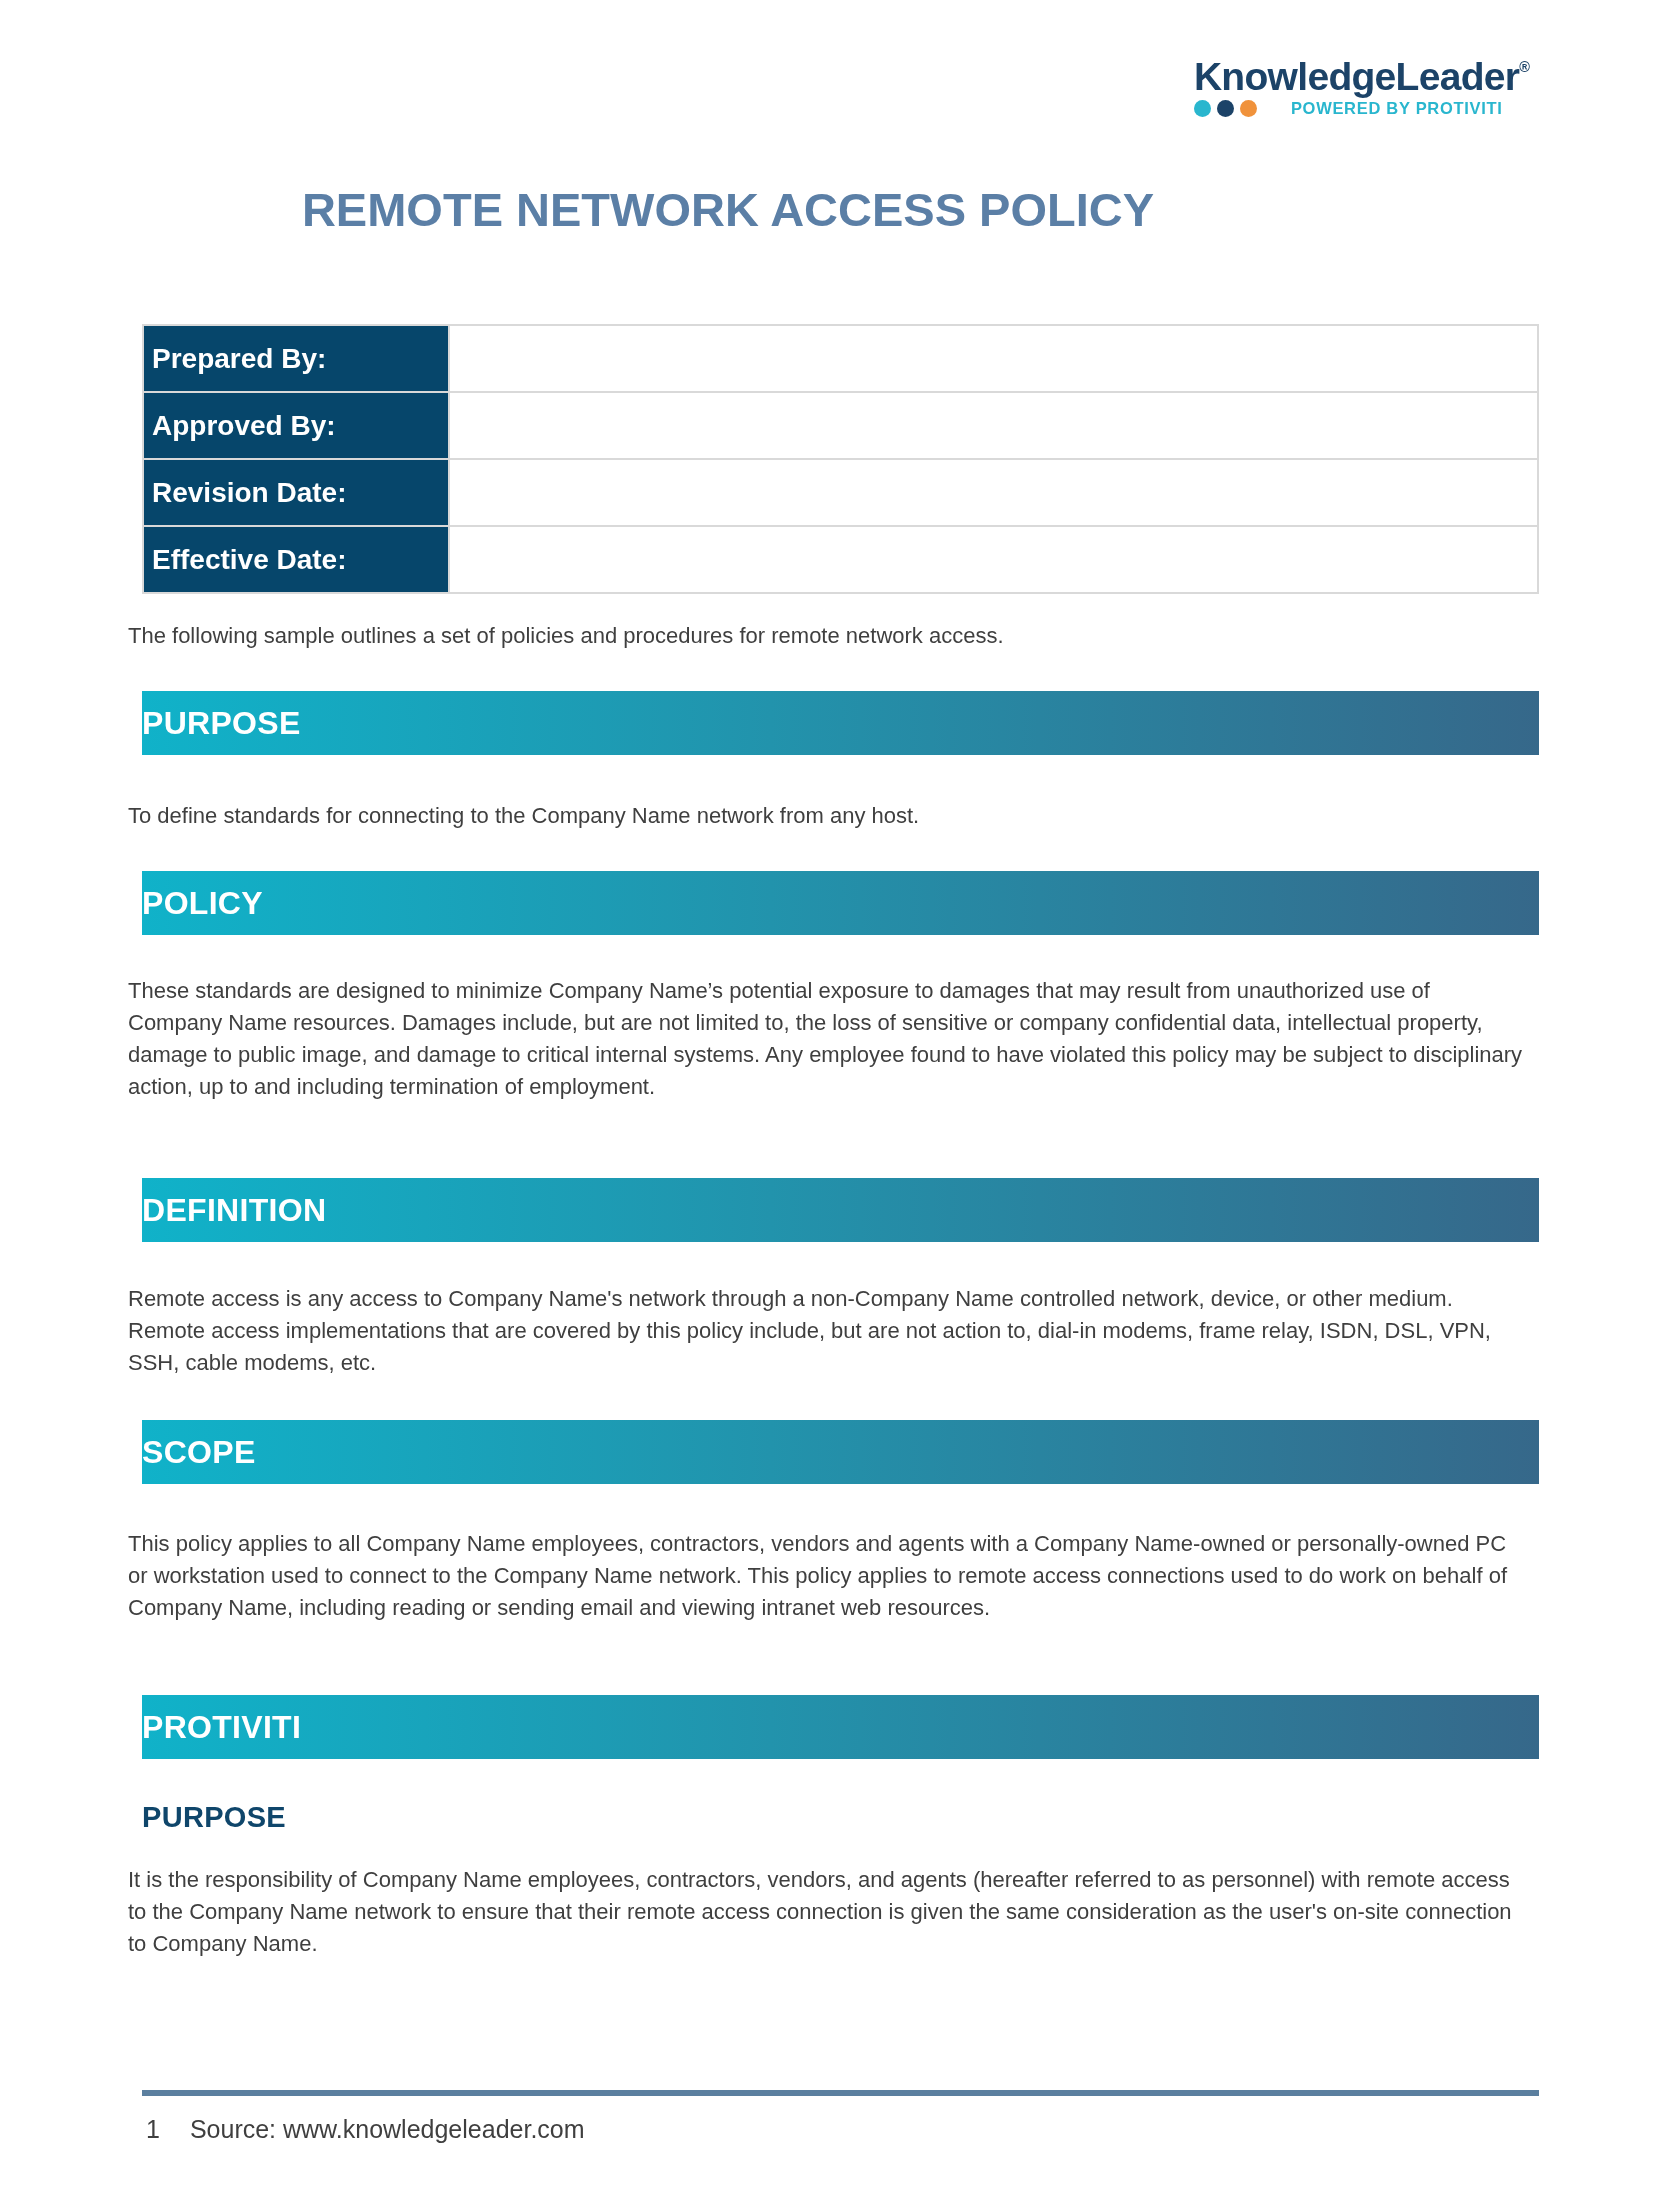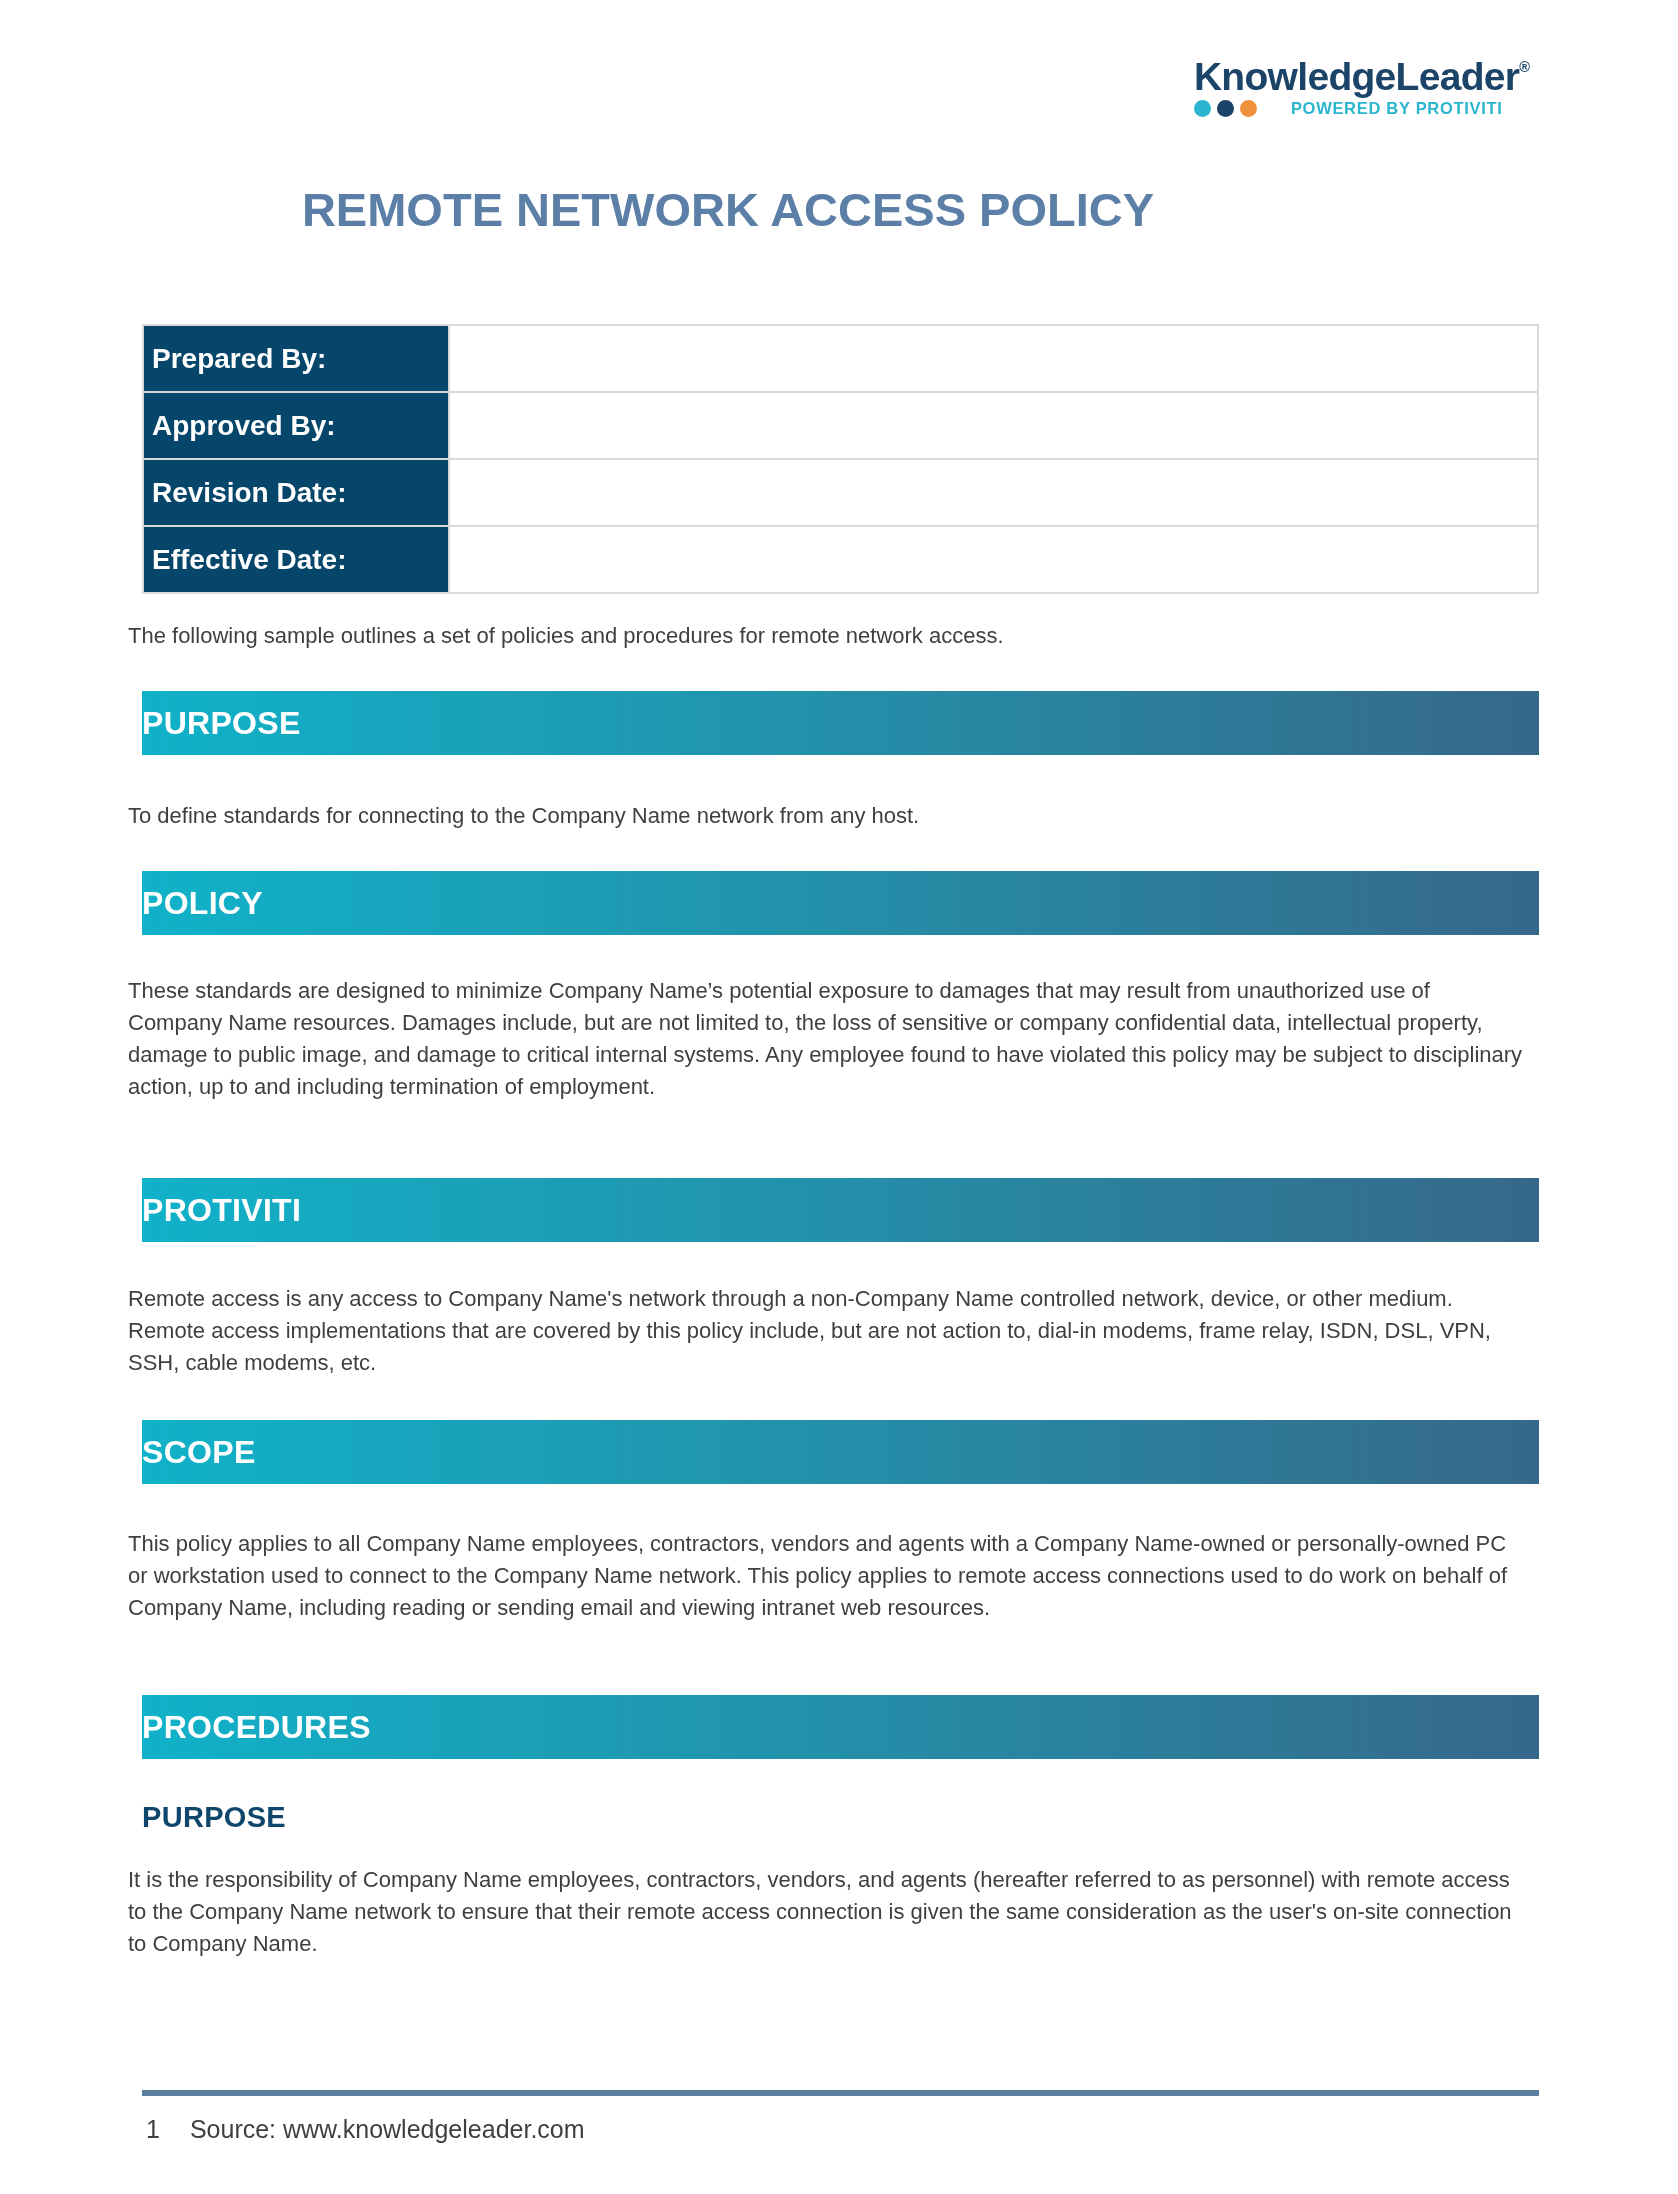--- a/index.html
+++ b/index.html
@@ -115,31 +115,31 @@
     <span class="band-label">PURPOSE</span>
   </div>
   <div class="para" id="purpose-body">To define standards for connecting to the Company Name network from any host.</div>
 
   <div class="band" id="policy-band">
     <span class="band-label">POLICY</span>
   </div>
   <div class="para" id="policy-body">These standards are designed to minimize Company Name’s potential exposure to damages that may result from unauthorized use of Company Name resources. Damages include, but are not limited to, the loss of sensitive or company confidential data, intellectual property, damage to public image, and damage to critical internal systems. Any employee found to have violated this policy may be subject to disciplinary action, up to and including termination of employment.</div>
 
   <div class="band" id="definition-band">
-    <span class="band-label">PROTIVITI</span>
+    <span class="band-label">DEFINITION</span>
   </div>
   <div class="para" id="definition-body">Remote access is any access to Company Name's network through a non-Company Name controlled network, device, or other medium. Remote access implementations that are covered by this policy include, but are not action to, dial-in modems, frame relay, ISDN, DSL, VPN, SSH, cable modems, etc.</div>
 
   <div class="band" id="scope-band">
     <span class="band-label">SCOPE</span>
   </div>
   <div class="para" id="scope-body">This policy applies to all Company Name employees, contractors, vendors and agents with a Company Name-owned or personally-owned PC or workstation used to connect to the Company Name network. This policy applies to remote access connections used to do work on behalf of Company Name, including reading or sending email and viewing intranet web resources.</div>
 
   <div class="band" id="procedures-band">
-    <span class="band-label">PROCEDURES</span>
+    <span class="band-label">PROTIVITI</span>
   </div>
   <div class="subheading">PURPOSE</div>
   <div class="para" id="general-body">It is the responsibility of Company Name employees, contractors, vendors, and agents (hereafter referred to as personnel) with remote access to the Company Name network to ensure that their remote access connection is given the same consideration as the user's on-site connection to Company Name.</div>
 
   <div class="footer-rule"></div>
   <div class="footer">
     <span class="pagenum">1</span>
     <span class="src">Source: www.knowledgeleader.com</span>
   </div>
 

